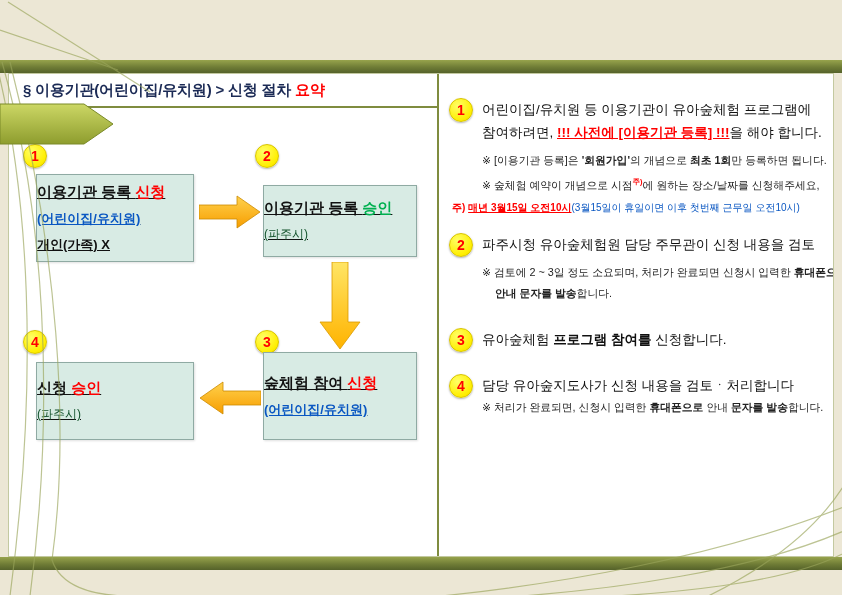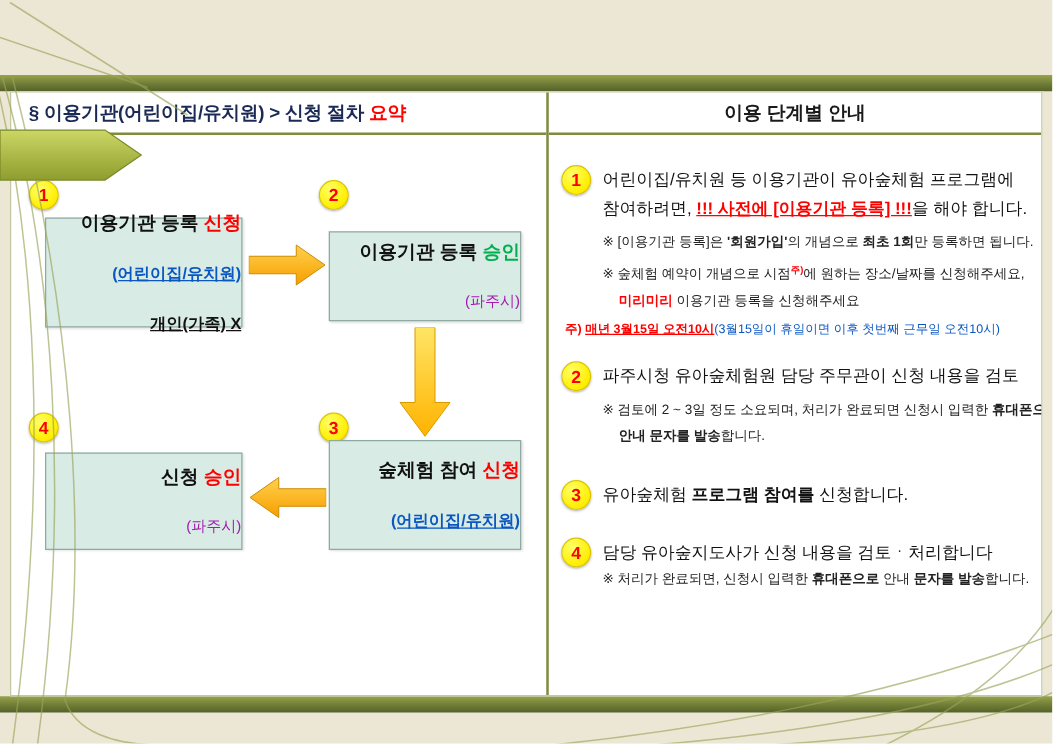--- a/index.html
+++ b/index.html
@@ -37,26 +37,26 @@
     background:radial-gradient(circle at 35% 30%, #ffff66, #ffee00 70%, #e8d400);
     border:1px solid #d8c400; box-sizing:border-box;
     color:#ff0000; font-weight:bold; font-size:14px;
     display:flex; align-items:center; justify-content:center;
     box-shadow:0 1px 2px rgba(0,0,0,.3); flex:none;
   }
   .flow-circle { position:absolute; }
 
   .flow-box {
     position:absolute; background:#d8ebe4; border:1.6px solid #8faaa3; box-sizing:border-box;
-    display:flex; flex-direction:column; align-items:flex-end; justify-content:center;
-    gap:22px; text-align:center; box-shadow:1px 1px 2px rgba(0,0,0,.12);
+    display:flex; flex-direction:column; align-items:flex-start; justify-content:center;
+    gap:8px; text-align:center; box-shadow:1px 1px 2px rgba(0,0,0,.12);text-decoration:underline;
   }
   .flow-box .t { font-size:15px; font-weight:bold; color:#111; white-space:nowrap; }
   .flow-box .s { font-size:13px; font-weight:bold; white-space:nowrap; }
-  .flow-box .plain { font-size:12px; font-weight:normal; color:#a21caf; white-space:nowrap; }
+  .flow-box .plain { font-size:12px; font-weight:normal; color:#14532d; white-space:nowrap; }
   .arrow { position:absolute; }
 
   .guide-list { padding:24px 8px 0 10px; }
   .guide-item { display:flex; gap:9px; align-items:flex-start; }
   .gi-1 { margin-bottom:16px; }
   .gi-2 { margin-bottom:24px; }
   .gi-3 { margin-bottom:22px; }
   .guide-text { font-size:13.5px; color:#111; min-width:0; }
   .main-line { line-height:23px; white-space:nowrap; }
   .notes { margin-top:6px; }
@@ -160,37 +160,33 @@
             <linearGradient id="gH2" x1="0" y1="0" x2="0" y2="1">
               <stop offset="0" stop-color="#ffd24d"></stop>
               <stop offset="1" stop-color="#f79d00"></stop>
             </linearGradient>
           </defs>
         <polygon points="62,10 24,10 24,1 1,17 24,33 24,24 62,24" fill="url(#gH2)" stroke="#cc8a00" stroke-width="0.8"></polygon>
       </svg>
     </div>
 
     <div class="right-section">
-      <div class="col-header right">
-        <span>이용 단계별 안내</span>
-      </div>
 
       <div class="guide-list">
 
         <div class="guide-item gi-1">
           <div class="num-circle">
               <span>1</span>
             </div>
           <div class="guide-text">
             <div class="main-line"><span>어린이집/유치원 등 이용기관이 유아숲체험 프로그램에</span></div>
             <div class="main-line"><span>참여하려면, </span><span class="red bold u">!!! 사전에 [이용기관 등록] !!!</span><span>을 해야 합니다.</span></div>
             <div class="notes">
               <div class="note"><span>※ [이용기관 등록]은 </span><span class="bold">'회원가입'</span><span>의 개념으로 </span><span class="bold">최초 1회</span><span>만 등록하면 됩니다.</span></div>
               <div class="note"><span>※ 숲체험 예약이 개념으로 시점</span><span class="sup red">주)</span><span>에 원하는 장소/날짜를 신청해주세요,</span></div>
-              <div class="note note-indent"><span class="red bold">미리미리</span><span> 이용기관 등록을 신청해주세요</span></div>
               <div class="note note-ref"><span class="red bold">주) </span><span class="red bold u">매년 3월15일 오전10시</span><span class="blue">(3월15일이 휴일이면 이후 첫번째 근무일 오전10시)</span></div>
             </div>
           </div>
         </div>
 
         <div class="guide-item gi-2">
           <div class="num-circle">
               <span>2</span>
             </div>
           <div class="guide-text">

